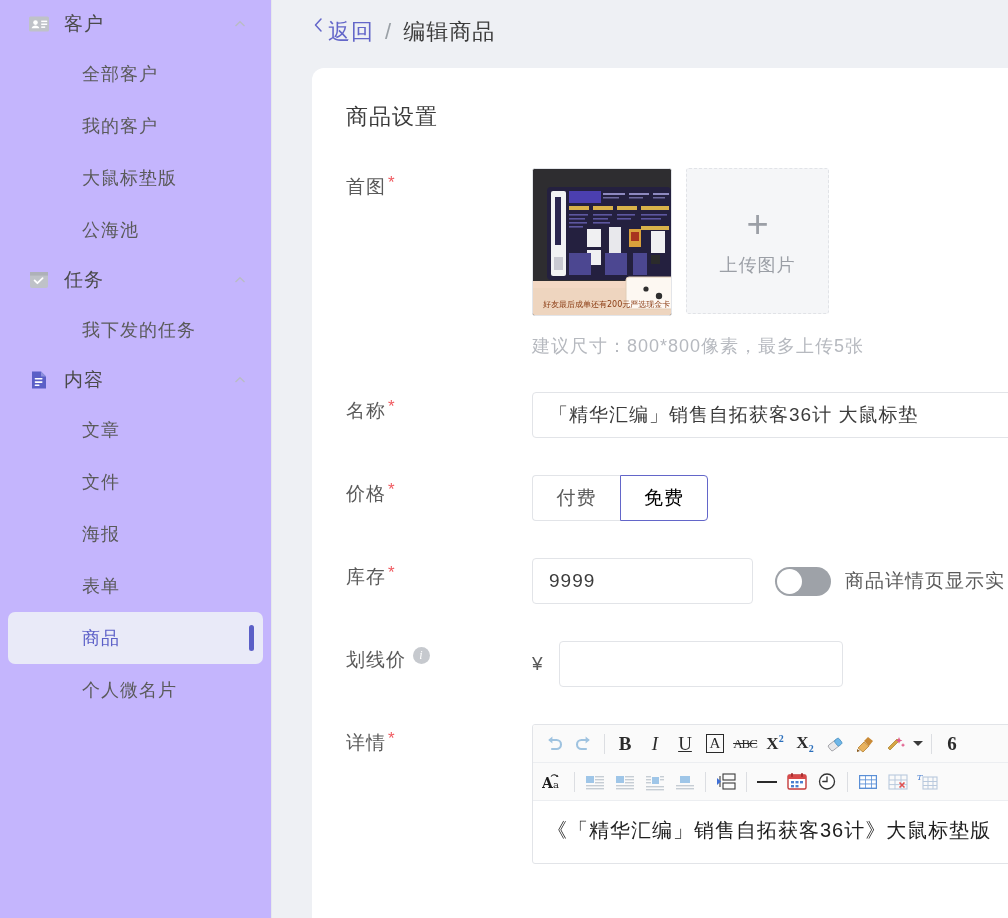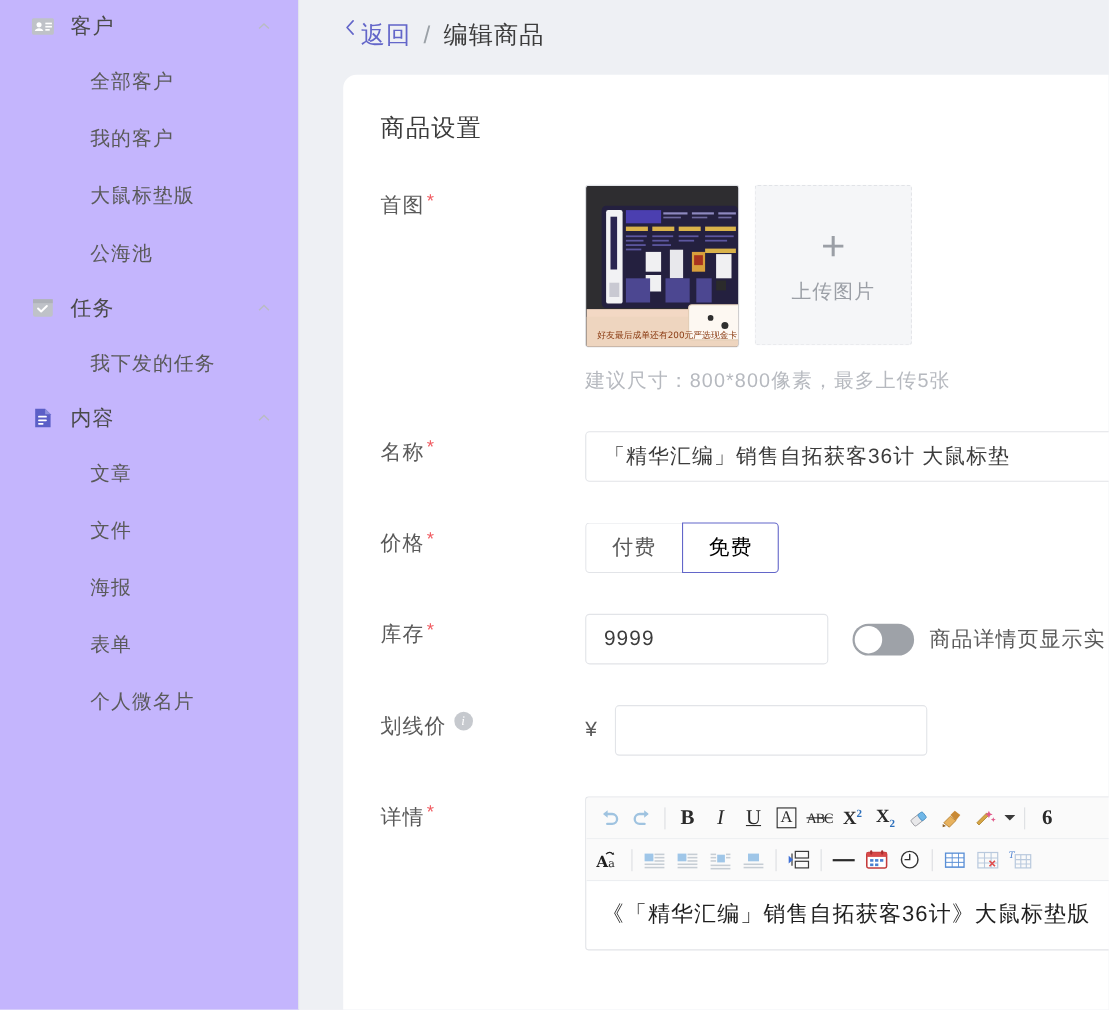--- a/index.html
+++ b/index.html
@@ -205,20 +205,24 @@
       <span>文章</span>
     </div>
     <div class="nav-item">
       <span>文件</span>
     </div>
     <div class="nav-item">
       <span>海报</span>
     </div>
     <div class="nav-item">
       <span>表单</span>
+    </div>
+    <div class="nav-item active">
+      <span>商品</span>
+      <span class="active-bar"></span>
     </div>
     <div class="nav-item">
       <span>个人微名片</span>
     </div>
   </nav>
 
   <div class="main">
 
     <div class="crumb">
       <span class="back">

